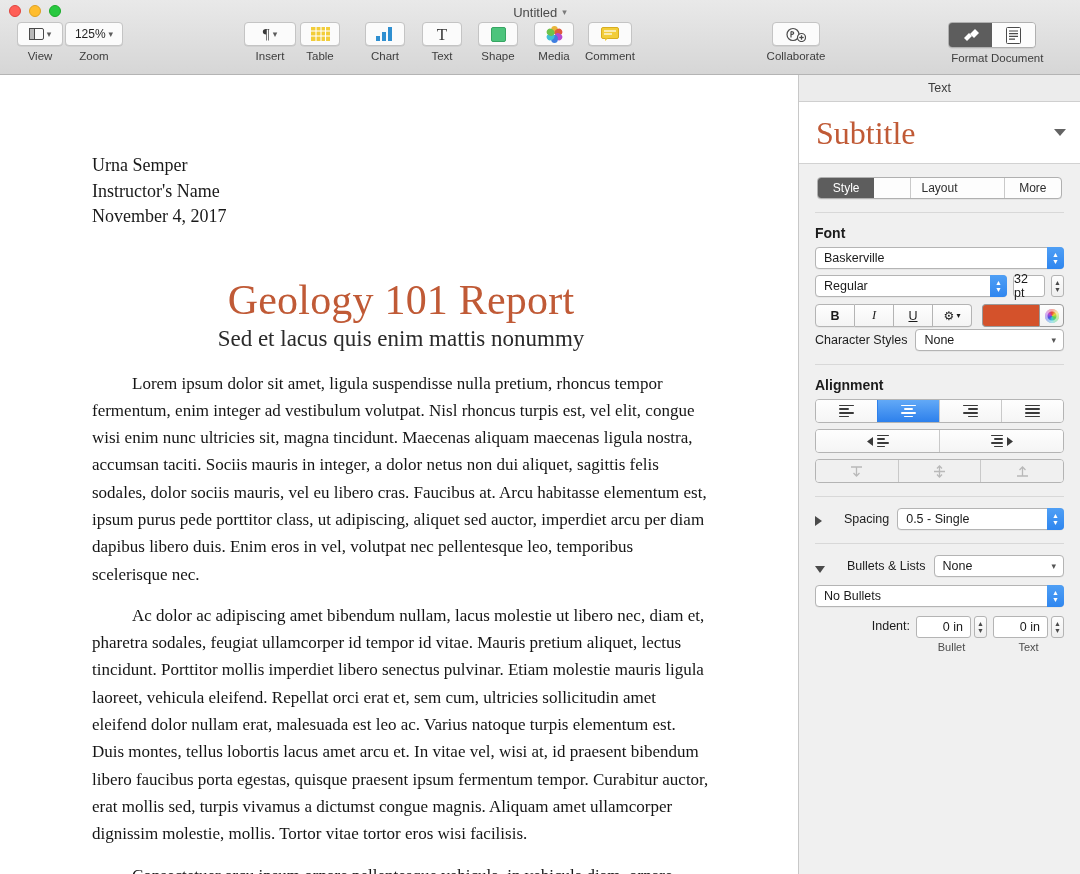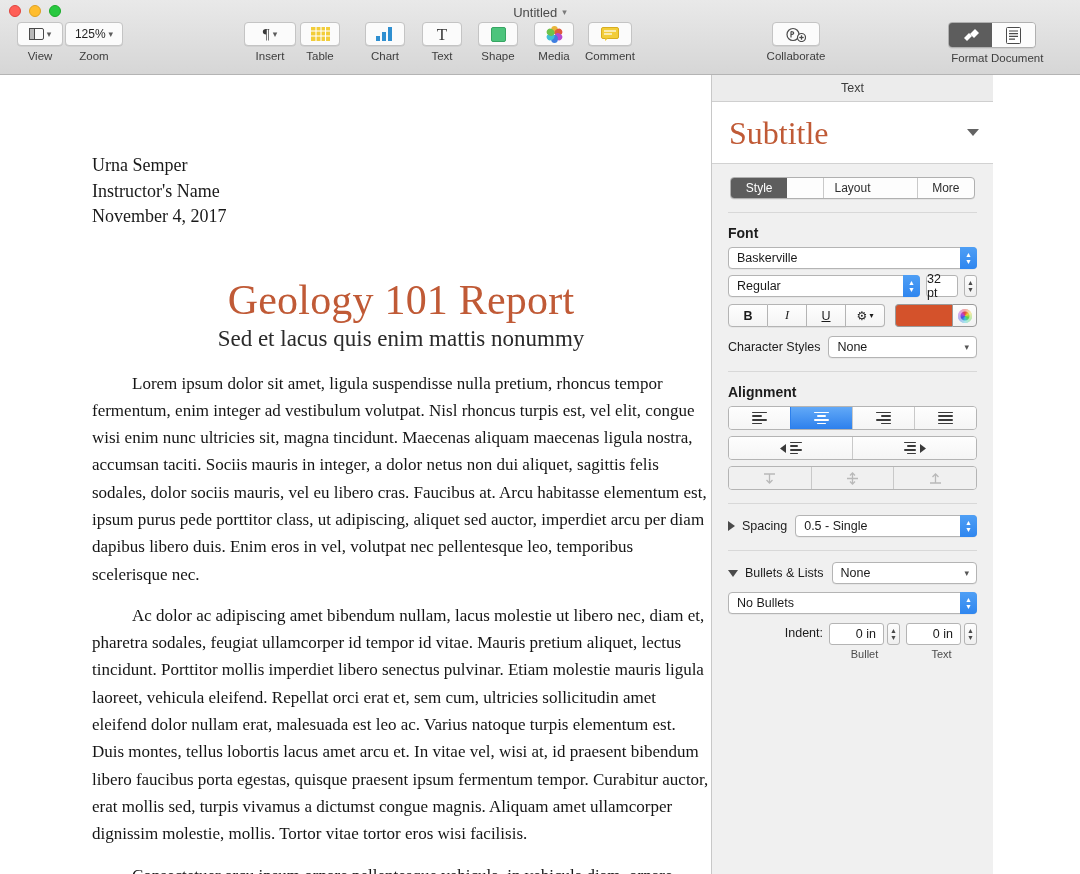--- a/index.html
+++ b/index.html
@@ -65,21 +65,21 @@
     background: #fcfcfc;
   }
   .segctl > div.on { background: #5d5d5d; }
   .seglabels { display: flex; margin-top: 4px; }
   .seglabels span { width: 43px; text-align: center; font-size: 11.5px; color: #3d3d3d; }
 
   
   .body { flex: 1; display: flex; min-height: 0; }
 
   .canvas {
-    width: 711px; background: #f0abfc; position: relative;
+    width: 798px; background: #f0abfc; position: relative;
     overflow: hidden; flex: none;
   }
   .page {
     position: absolute; left: 0; top: 0; width: 798px; height: 100%;
     background: #fff;
     padding: 78px 88px 0 92px;
   }
 
   .doc-head { font-family: "Liberation Serif", serif; font-size: 18px; color: #191919; line-height: 25.5px; }
   .doc-title {
@@ -200,40 +200,40 @@
     width: 25px; height: 23px; border: 1px solid #9a9a9a; border-radius: 0 4px 4px 0;
     background: linear-gradient(to bottom,#fefefe,#f2f2f2);
     display: flex; align-items: center; justify-content: center;
   }
   .wheel-dot {
     width: 14px; height: 14px; border-radius: 50%;
     background: conic-gradient(#e8443a,#e8d23a,#5fd14a,#3ec7d4,#4455e0,#b544d8,#e8443a);
     box-shadow: inset 0 0 0 2.5px rgba(255,255,255,0.55);
   }
 
-  .fieldrow { display: flex; align-items: center; gap: 8px; margin-top: 9px; }
+  .fieldrow { display: flex; align-items: center; gap: 8px; margin-top: 2px; }
 
   .alignrow {
     display: flex; height: 24px; margin-top: 6px;
     border: 1px solid #b4b4b4; border-radius: 4px; overflow: hidden;
   }
   .alignrow > div {
     flex: 1; display: flex; align-items: center; justify-content: center;
     background: linear-gradient(to bottom,#fefefe,#f5f5f5);
     border-left: 1px solid #c9c9c9;
   }
   .alignrow > div:first-child { border-left: none; }
   .alignrow > div.on { background: linear-gradient(to bottom,#62a9f7,#2d80ec); border-left-color:#2d80ec; }
   .alignrow.disabled > div { background: #f0f0f0; }
 
   .al { display: flex; flex-direction: column; gap: 2px; width: 15px; }
   .al i { height: 1.6px; background: #3a3a3a; display: block; border-radius: 1px; }
   .on .al i { background: #ffffff; }
 
-  .disclose { display: flex; align-items: center; gap: 7px; }
+  .disclose { display: flex; align-items: flex-end; gap: 22px; }
   .tri-r { width:0;height:0;border-top:5px solid transparent;border-bottom:5px solid transparent;border-left:7px solid #4a4a4a; }
   .tri-d { width:0;height:0;border-left:5px solid transparent;border-right:5px solid transparent;border-top:7px solid #4a4a4a; }
 
   .subcap { font-size: 11px; color: #4c4c4c; text-align: center; margin-top: 3px; }
 
   
   svg { display: block; }
 </style>
 </head>
 <body>

